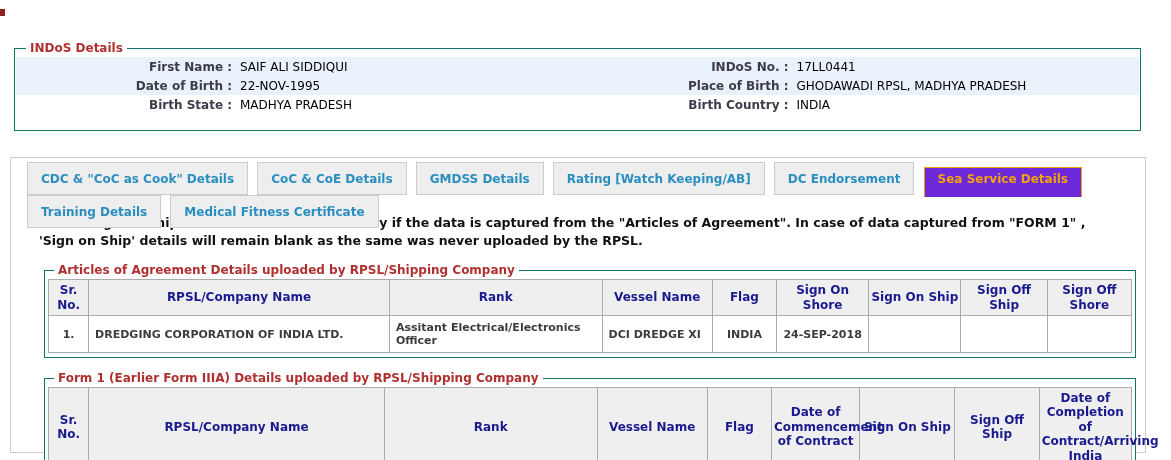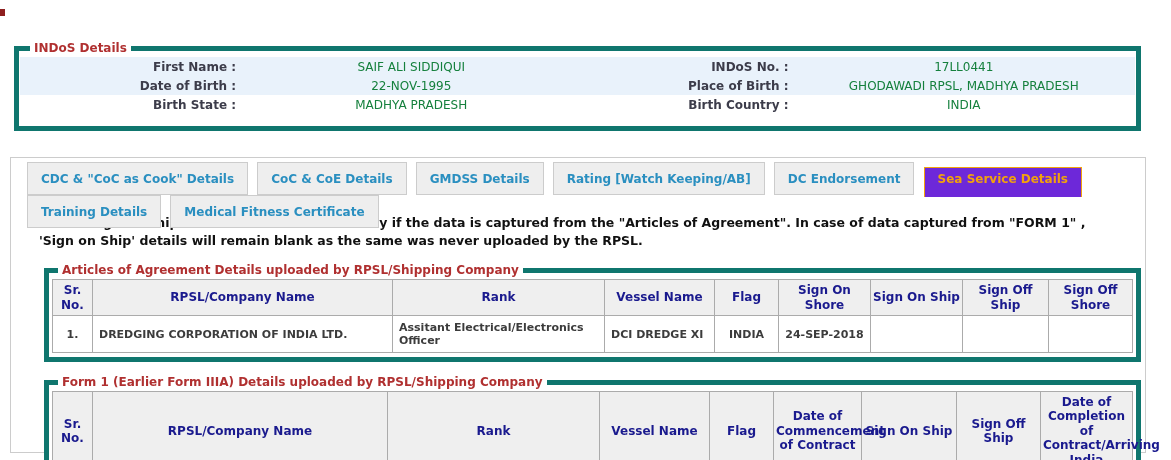--- a/index.html
+++ b/index.html
@@ -16,36 +16,36 @@
     background: #8e1f1f;
   }
 
   .titlebar {
     position: absolute; left: 10px; top: 8px; width: 1137px; height: 26px;
     background: #0d6494; color: #ffffff;
     font-size: 15px; font-weight: bold; text-align: center; line-height: 26px;
     letter-spacing: 0.2px;
   }
 
-  fieldset { border: 5px solid #0f766e; }
+  fieldset { border: 1px solid #0f766e; }
   legend {
     color: #b03030; font-weight: bold; font-size: 12px;
     margin-left: 10px; padding: 0 4px;
   }
 
   .indos {
     position: absolute; left: 14px; top: 41px; width: 1127px; height: 90px;
     padding: 2px 1px 4px 1px; background: #ffffff;
   }
   table.kv { width: 100%; border-collapse: collapse; table-layout: fixed; }
   table.kv tr { height: 19px; }
   table.kv tr.alt td { background: #e9f2fb; }
   table.kv td { font-size: 12px; vertical-align: middle; padding: 1px 4px; }
   td.lbl { font-weight: bold; text-align: right; color: #3c3c4a; width: 220px; }
-  td.val { text-align: center; color: #15803d; padding-left: 7px; }
+  td.val { text-align: left; color: #000000; padding-left: 7px; }
   td.lbl.r { width: 210px; }
 
   .panel {
     position: absolute; left: 10px; top: 157px; width: 1136px; height: 296px;
     border: 1px solid #cccccc; background: #ffffff;
   }
 
   .tabs { position: relative; padding: 4px 0 0 16px; height: 36px; }
   .tab {
     display: inline-block; vertical-align: bottom;

